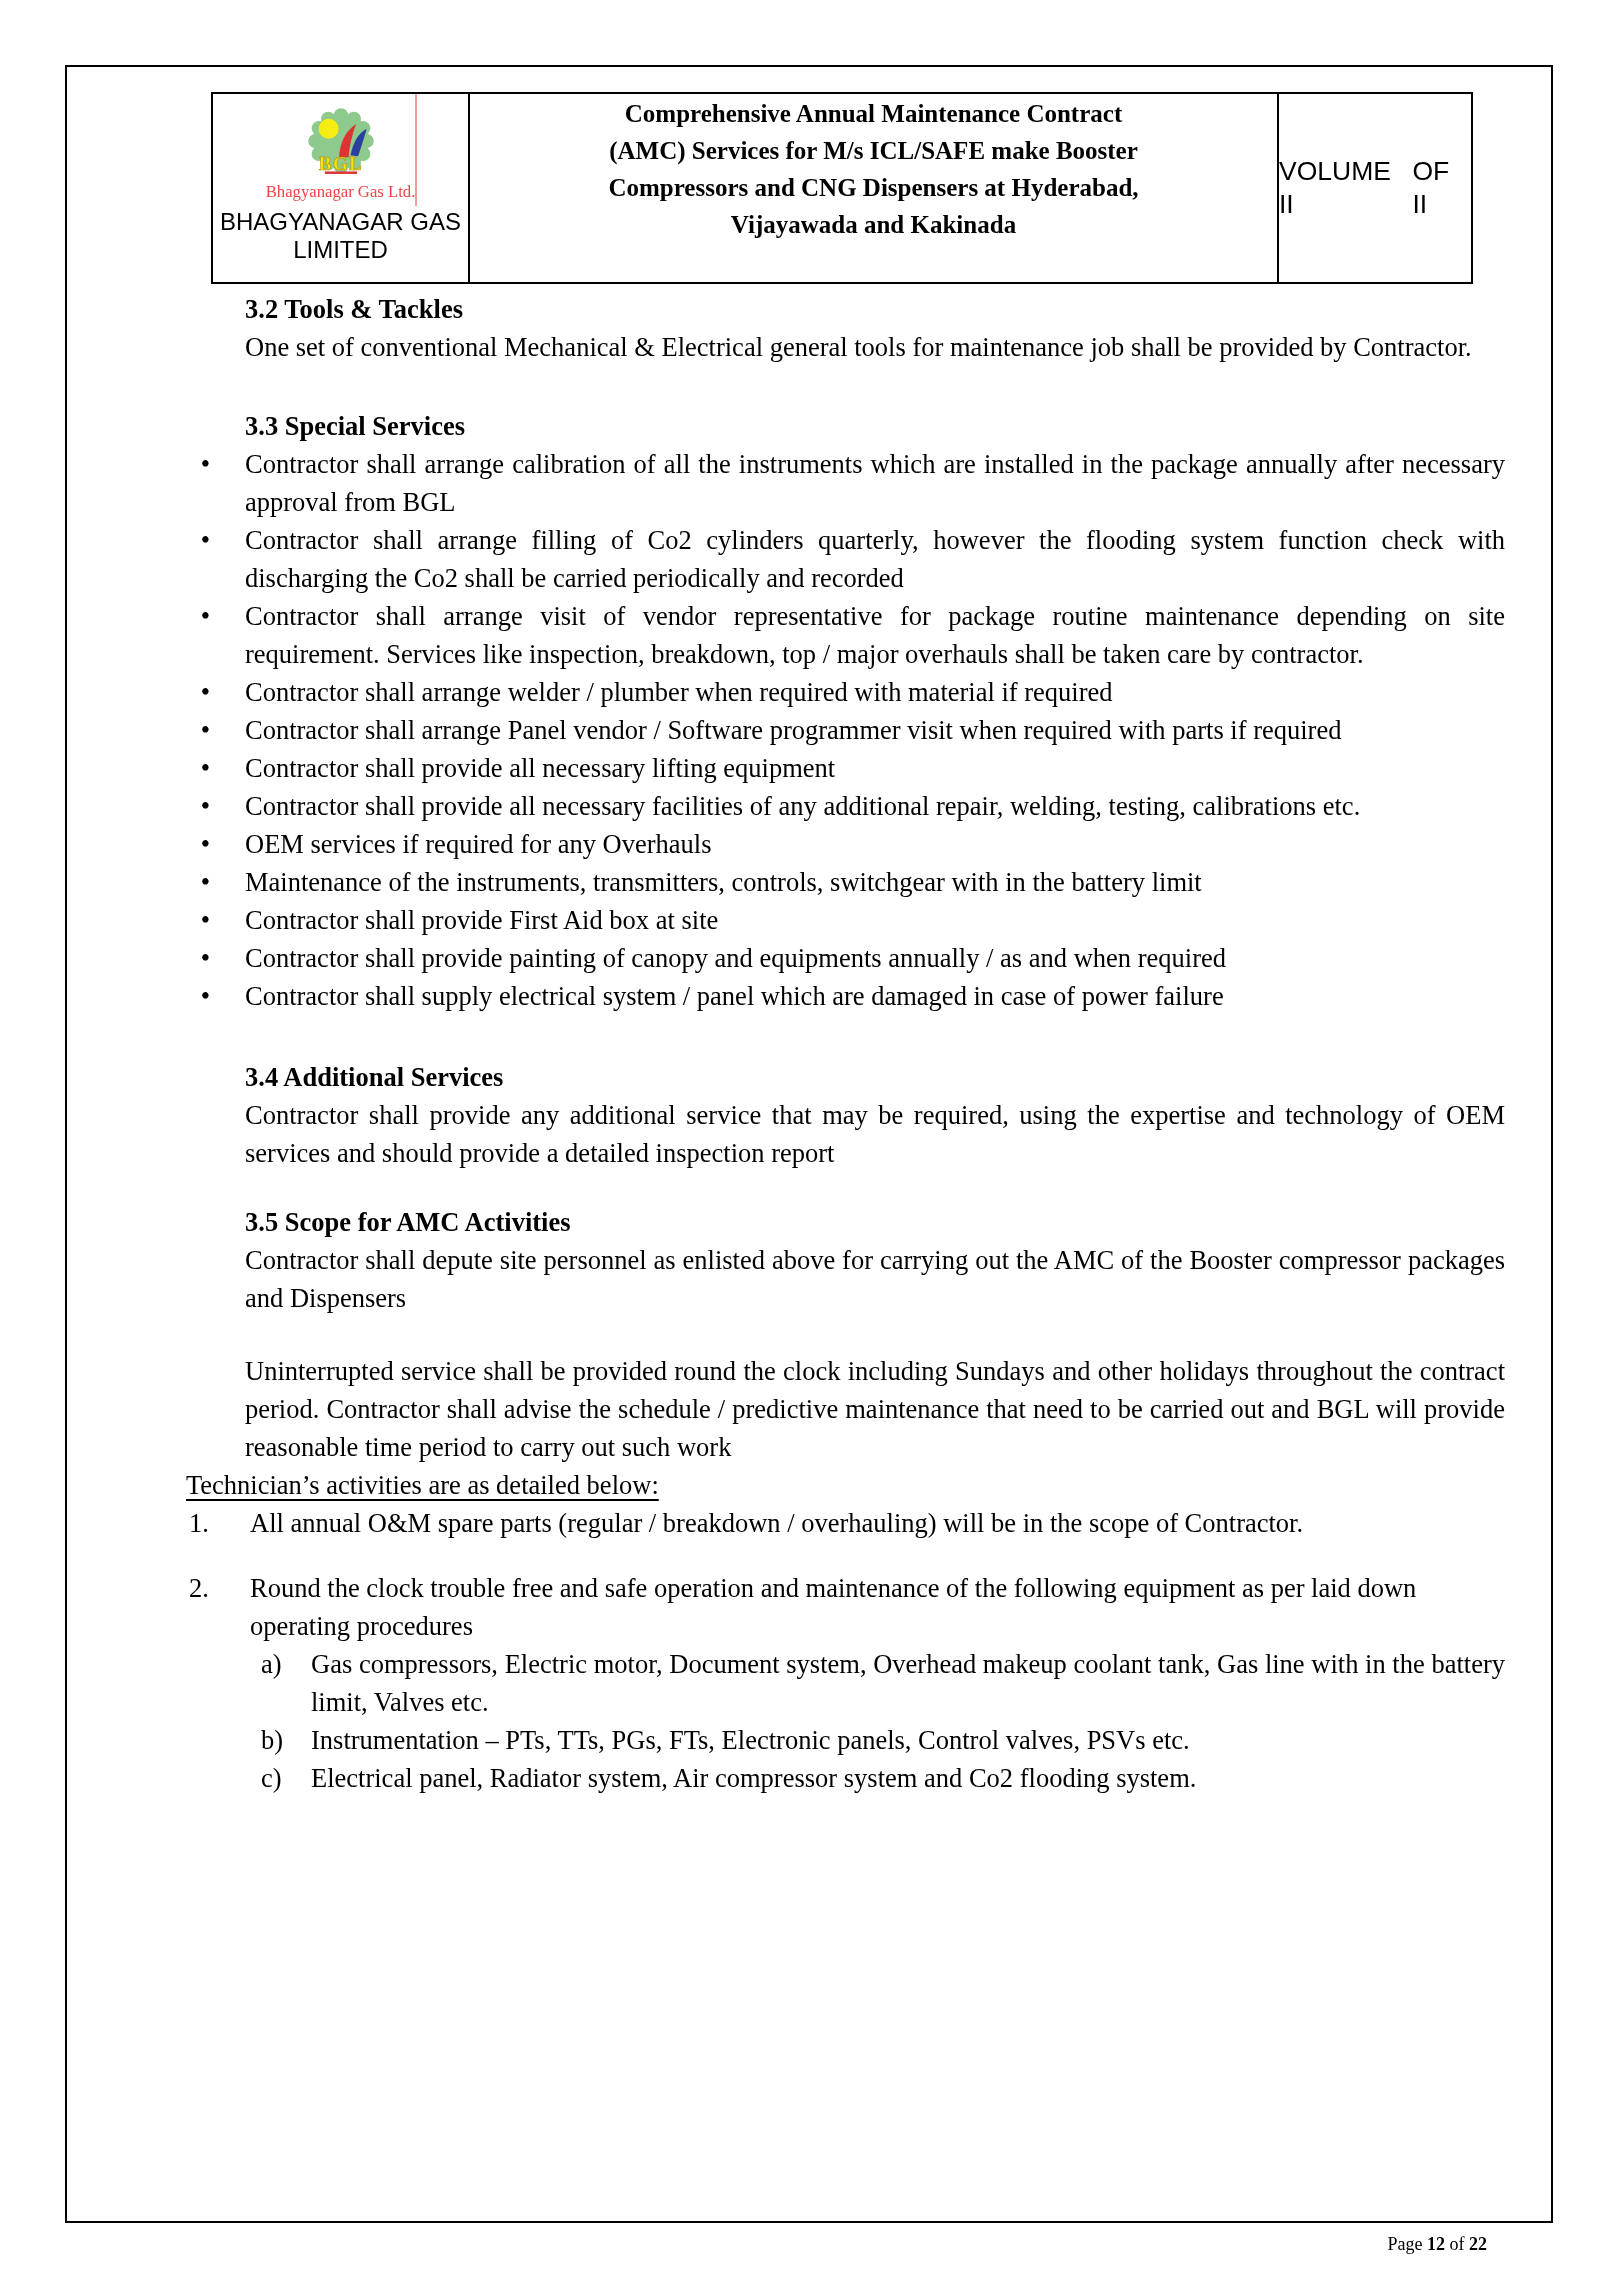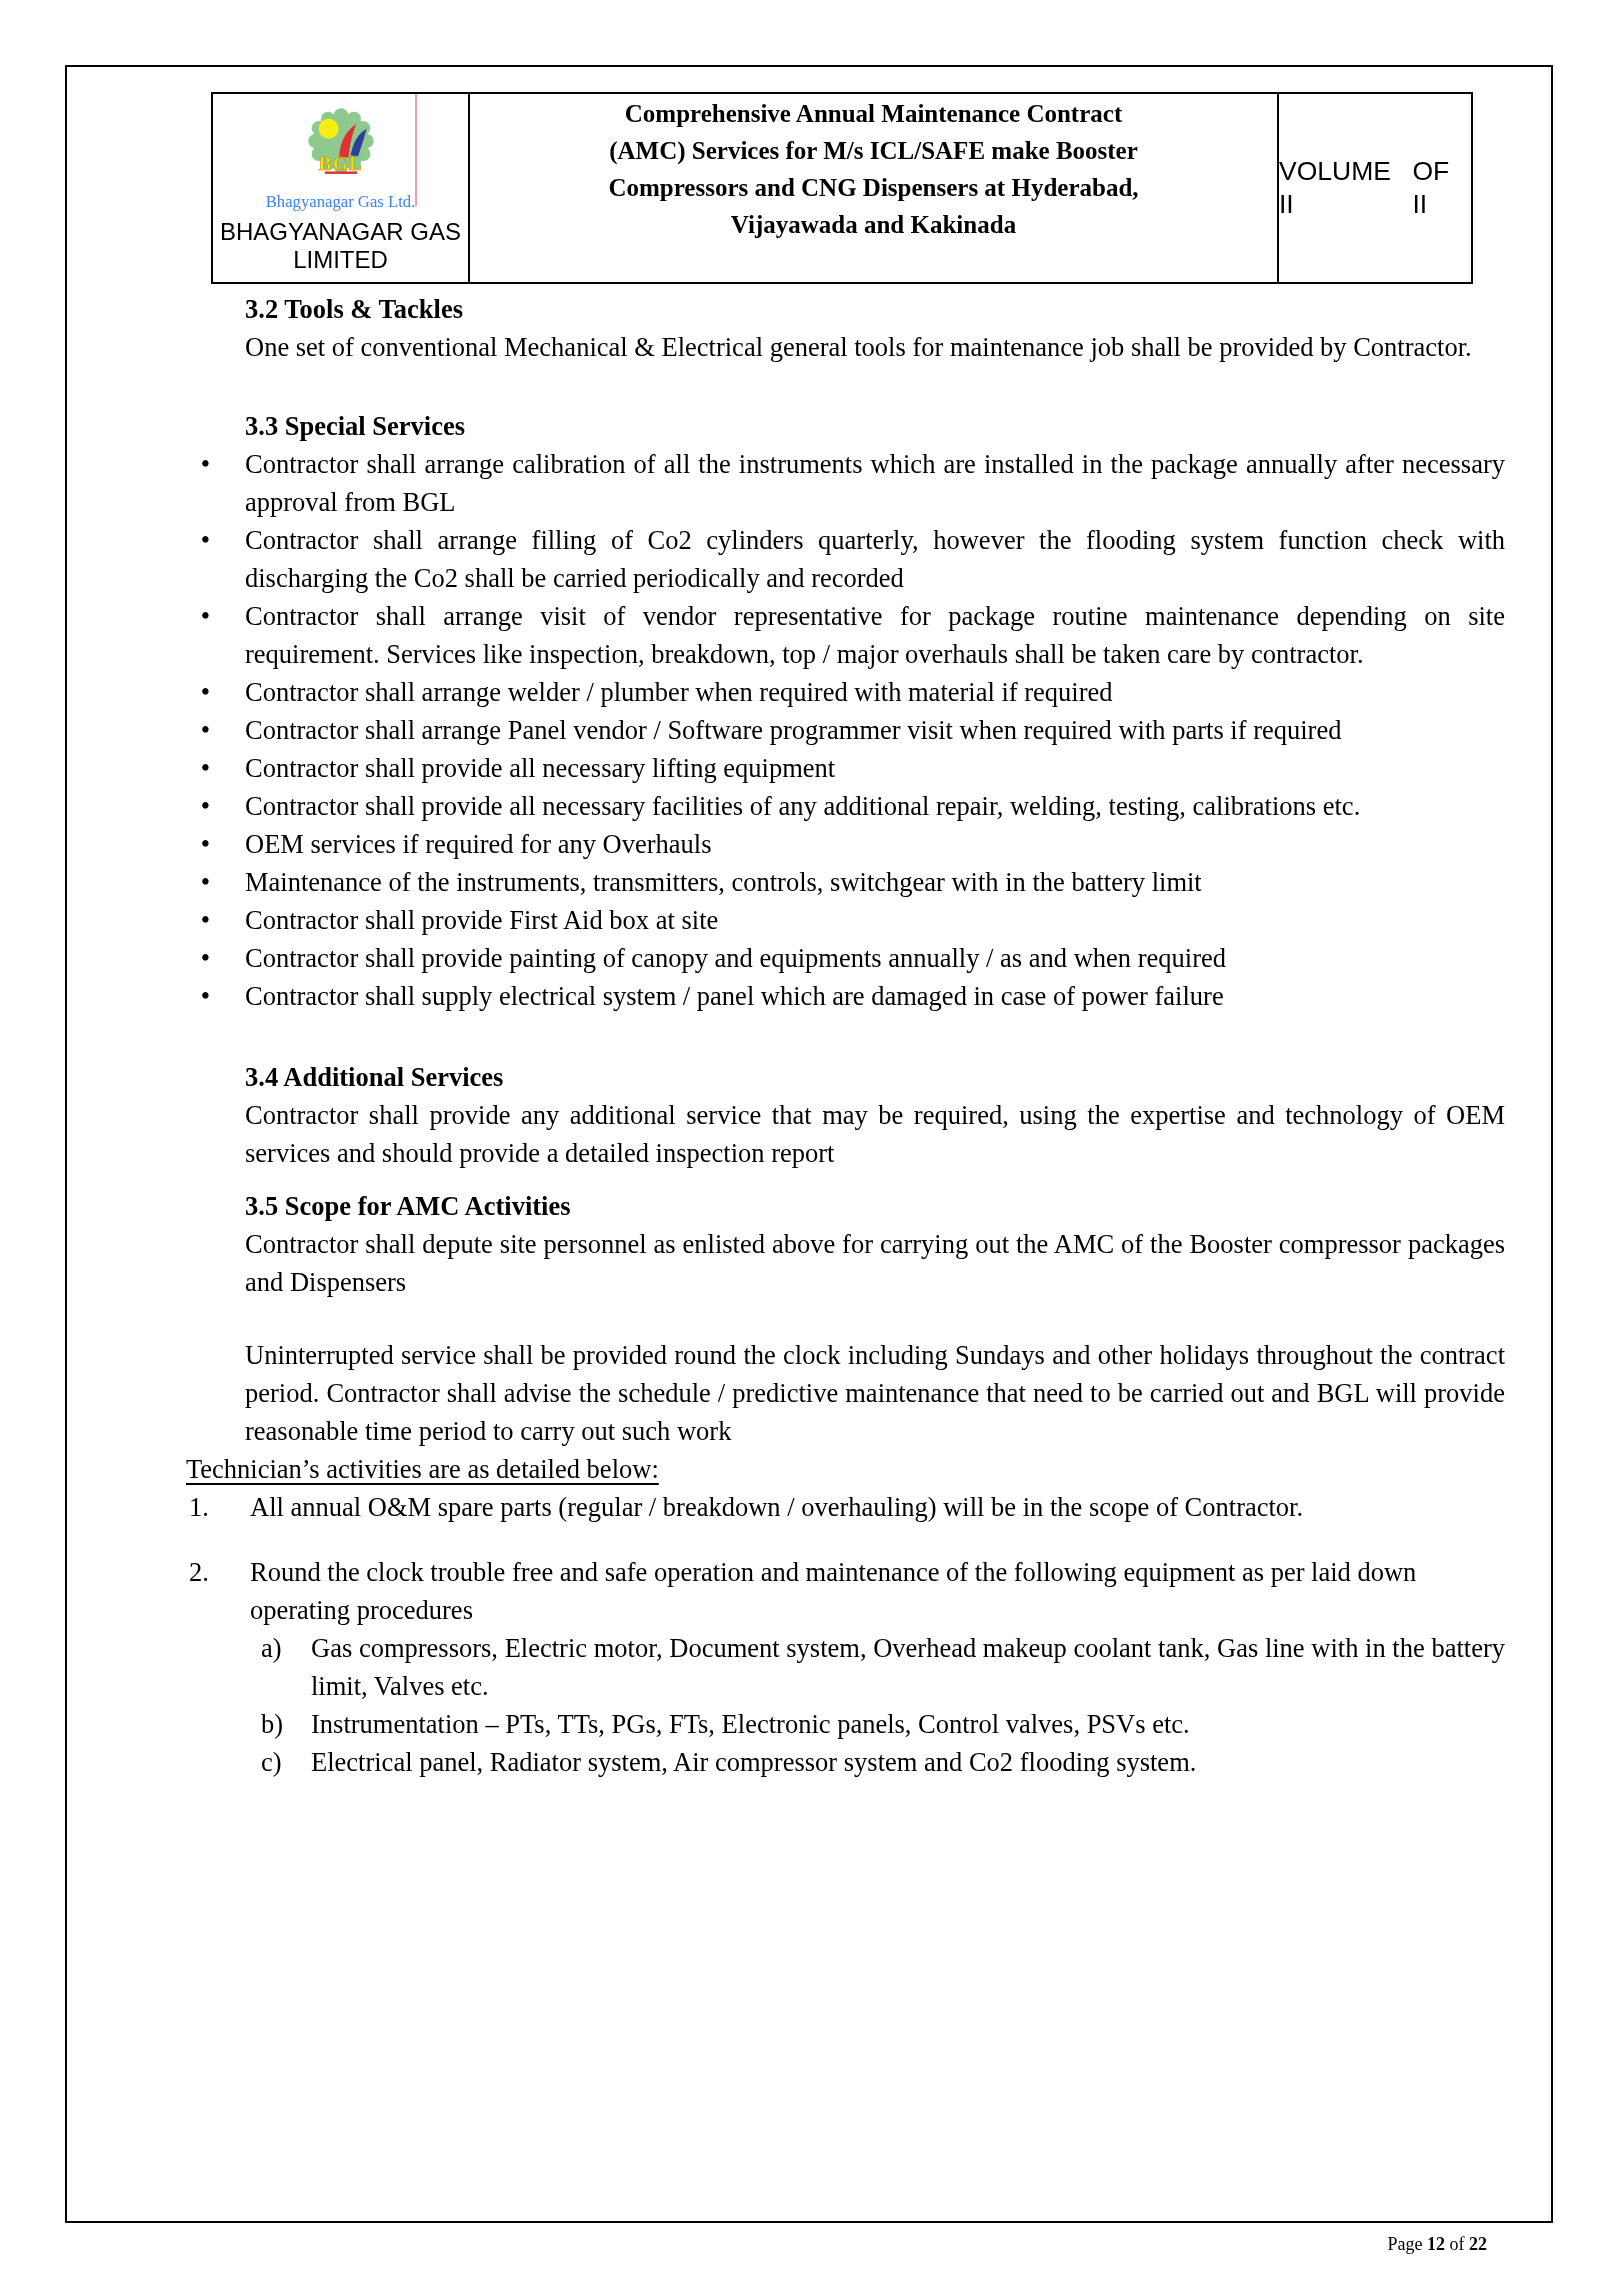--- a/index.html
+++ b/index.html
@@ -19,21 +19,21 @@
   }
   .cell-logo{
     width:255px;box-sizing:border-box;position:relative;
     display:flex;flex-direction:column;align-items:center;padding-top:10px;
   }
   .logo-right-line{
     position:absolute;top:0px;left:202px;height:112px;width:0;
     border-right:2px solid #f59c9c;
   }
   .logo-caption{
-    font-size:16.7px;line-height:18.6px;color:#3b82f6;margin-top:13px;
+    font-size:16.7px;line-height:18.6px;color:#ef4444;margin-top:3px;
   }
   .company-name{
     font-family:"Liberation Sans","DejaVu Sans",sans-serif;
     font-size:24px;line-height:28px;text-align:center;margin-top:6.9px;color:#000;
   }
   .cell-title{
     flex:1;border-left:2.9px solid #000;border-right:2.9px solid #000;
     box-sizing:border-box;text-align:center;font-weight:bold;
     font-size:25px;line-height:37px;padding-top:1px;
   }
@@ -45,21 +45,21 @@
   
   .content{
     position:absolute;left:186px;top:290px;width:1319px;
     font-size:26.5px;line-height:38px;
   }
   .ind{margin-left:59px;}
   .sec-h{font-weight:bold;}
   .just{text-align:justify;}
   .mt-h33{margin-top:41px;}
   .mt-h34{margin-top:43px;}
-  .mt-h35{margin-top:15px;}
+  .mt-h35{margin-top:31px;}
   .mt-para2{margin-top:35px;}
   .mt-item2{margin-top:27.4px;}
   .bullet-row{display:flex;}
   .bullet-row .bm{width:59px;padding-left:14.7px;box-sizing:border-box;flex:none;}
   .bullet-row .bt{flex:1;text-align:justify;}
   .num-row{display:flex;}
   .num-row .nm{width:64px;padding-left:2.9px;box-sizing:border-box;flex:none;}
   .num-row .nt{flex:1;}
   .num-row .nt.just{text-align:justify;}
   .let-row{display:flex;margin-left:75px;}

